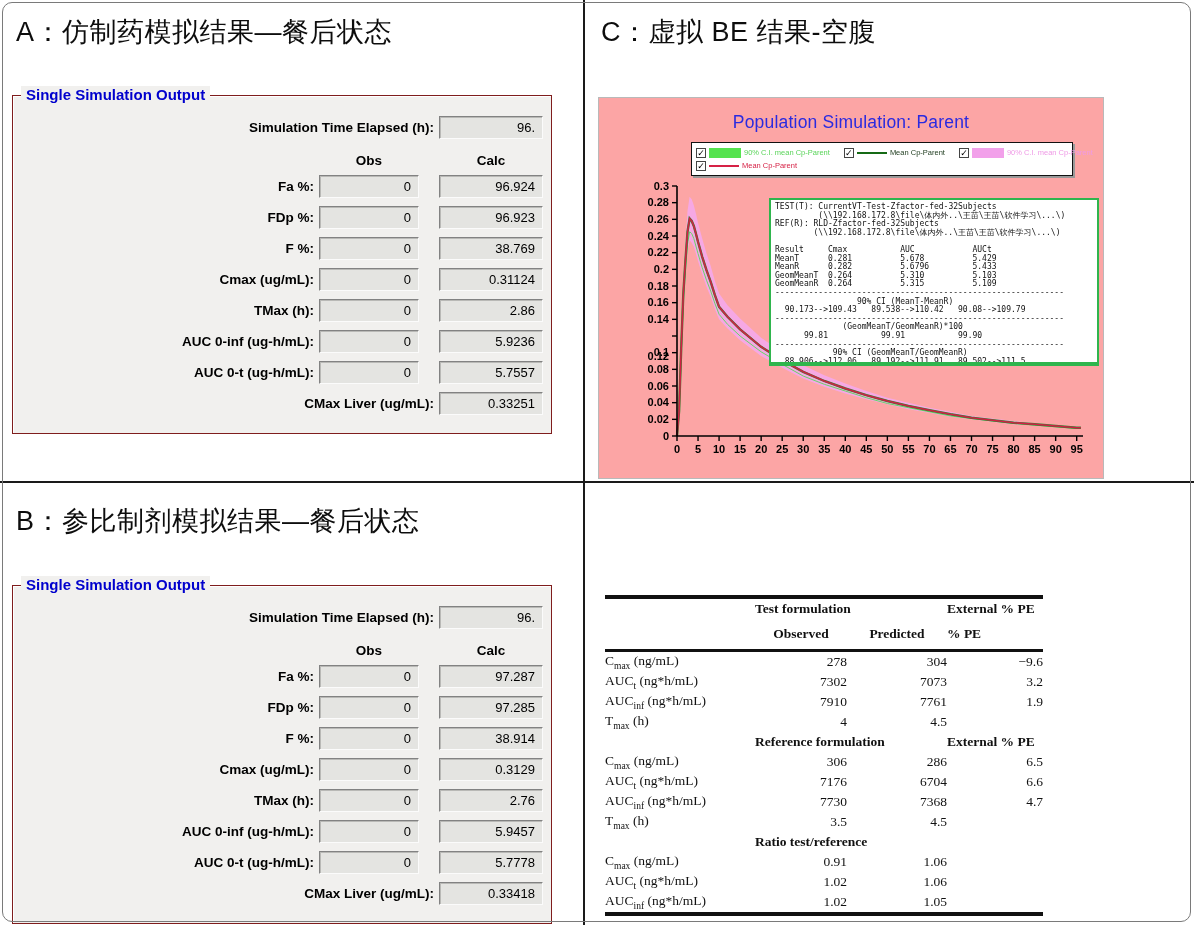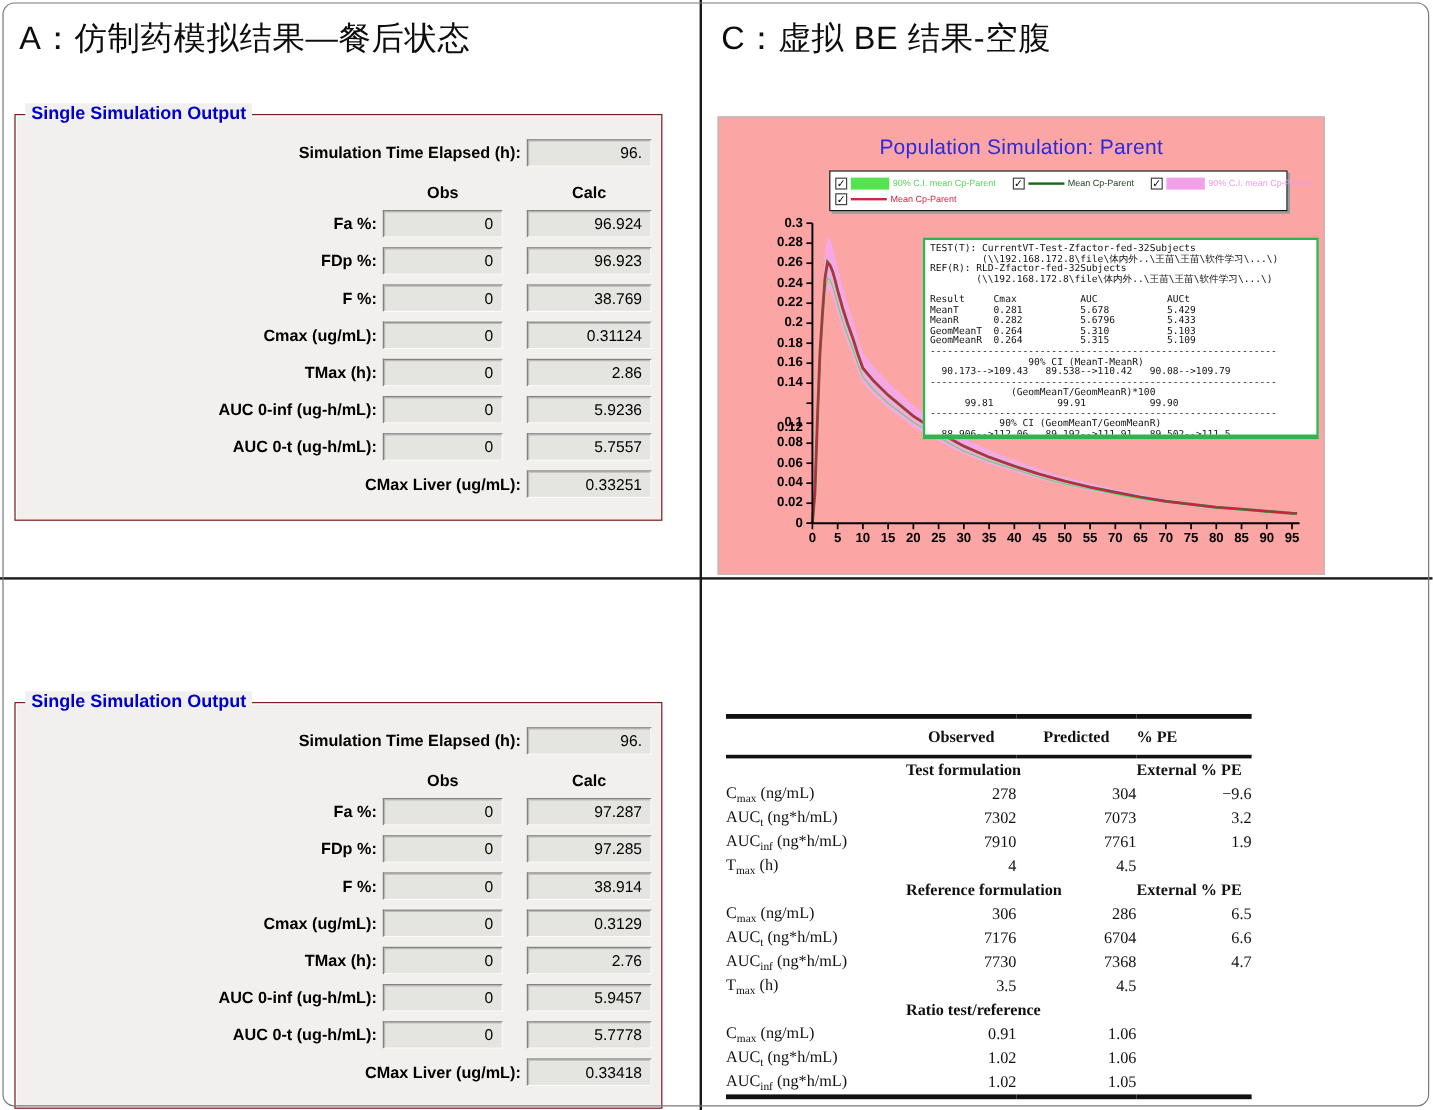--- a/index.html
+++ b/index.html
@@ -130,20 +130,21 @@
           </div>
           <div class="simrow">
             <span class="simlabel">CMax Liver (ug/mL):</span>
             <span class="field f-calc" style="margin-left: 0px;">0.33251</span>
           </div>
         </div>
     </div>
   </div>
 
   <div id="qb" class="quad">
+    <div class="ptitle" style="top:20px;">B：参比制剂模拟结果—餐后状态</div>
     <div class="groupbox" style="top:102px;">
       <span class="grouplabel">Single Simulation Output</span>
       <div class="simrow">
         <span class="simlabel">Simulation Time Elapsed (h):</span>
         <span class="field f-calc" style="margin-left:0;">96.</span>
       </div>
       <div class="headrow">
         <span class="sp"></span>
         <span class="h-obs">Obs</span>
         <span class="h-calc">Calc</span>
@@ -330,31 +331,31 @@
   <div id="qd" class="quad">
     <table id="littable">
       <colgroup>
           <col style="width:150px">
           <col style="width:92px">
           <col style="width:100px">
           <col style="width:96px">
         </colgroup>
       <tbody id="litbody">
           <tr>
+            <td></td>
+            <td class="sect" colspan="2">Test formulation</td>
+            <td class="sect">External % PE</td>
+          </tr>
+          <tr>
             <th></th>
             <th>Observed</th>
             <th>Predicted</th>
             <th class="pe">% PE</th>
           </tr>
           <tr>
-            <td></td>
-            <td class="sect" colspan="2">Test formulation</td>
-            <td class="sect">External % PE</td>
-          </tr>
-          <tr>
             <td class="param">C<sub>max</sub> (ng/mL)</td>
             <td class="num obs">278</td>
             <td class="num pred">304</td>
             <td class="pe">−9.6</td>
           </tr>
           <tr>
             <td class="param">AUC<sub>t</sub> (ng*h/mL)</td>
             <td class="num obs">7302</td>
             <td class="num pred">7073</td>
             <td class="pe">3.2</td>

